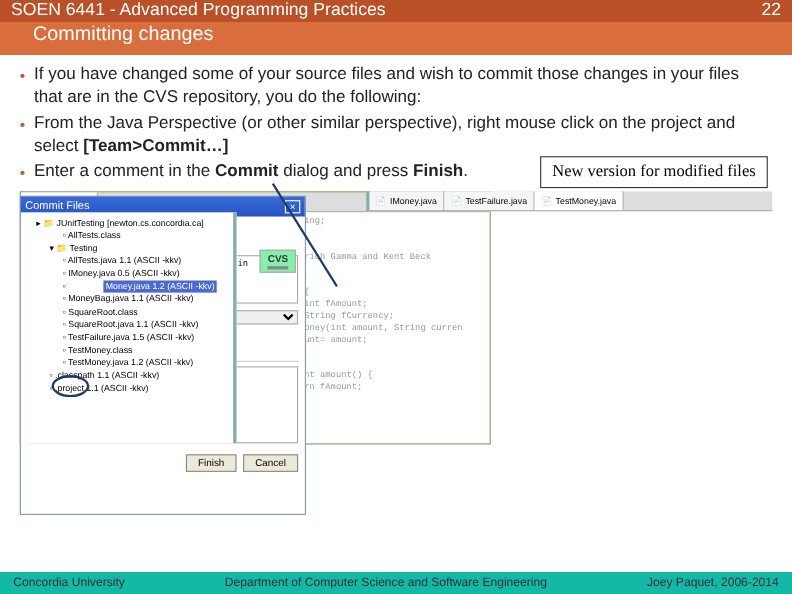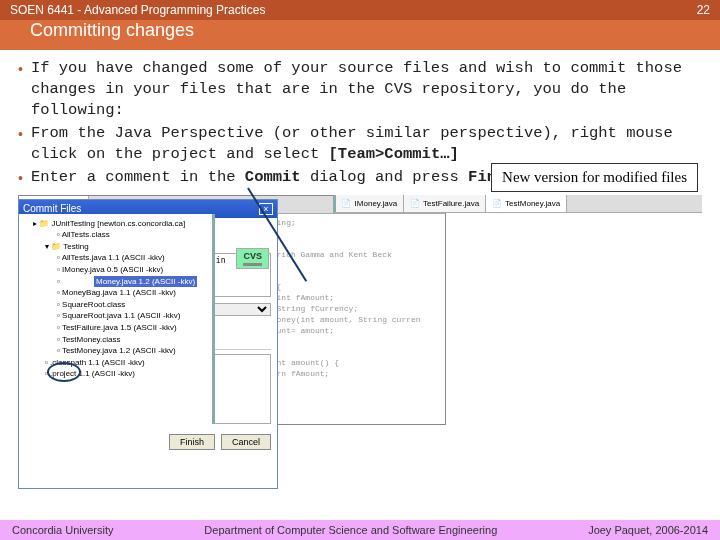--- a/index.html
+++ b/index.html
@@ -1,26 +1,26 @@
 <!DOCTYPE html>
 <html><head>
 <meta charset="utf-8">
 <style>
   * { box-sizing: border-box; margin: 0; padding: 0; }
   html, body { width: 720px; height: 540px; font-family: "Segoe UI", Arial, sans-serif; background: #fff; overflow: hidden; }
   .slide { width: 720px; height: 540px; position: relative; }
 
-  .hdr { height: 20px; background: #ba5027; color: #fff; display: flex; justify-content: space-between; align-items: center; padding: 0 10px; font-size: 12px; }
+  .hdr { height: 20px; background: #ba5027; color: #fff; display: flex; justify-content: space-between; align-items: center; padding: 0 10px; font-size: 16px; }
   .title-bar { height: 30px; background: #d96d3b; color: #fff; display: flex; padding-left: 30px; font-size: 18px; font-weight: 300; }
 
   .body { padding: 8px 18px 0 18px; }
   .bullets { font-size: 15.5px; line-height: 1.35; color: #222; }
   .bullets li { display: flex; margin-bottom: 2px; }
   .bullets .dot { color: #b55a34; margin-right: 8px; font-size: 14px; line-height: 22px; }
-  .bullets .txt { flex: 1; font-family: Liberation Mono, monospace; }
+  .bullets .txt { flex: 1; }
   .bold { font-weight: 700; }
 
   .imgs { position: relative; width: 100%; height: 310px; margin-top: 6px; }
 
   .win { position: absolute; background: #ece9d8; border: 1px solid #6b8ab8; font-size: 9px; }
   .win-titlebar { background: linear-gradient(#3a6ad9,#2454c5); color: #fff; height: 18px; display: flex; align-items: center; justify-content: space-between; padding: 4px 4px; font-size: 10px; }
   .win-titlebar .controls span { display:inline-block; width:14px; height:12px; border:1px solid #fff; margin-left:2px; text-align:center; line-height:10px; font-size:9px;}
   .win-body { padding: 6px; background: #fff; height: calc(100% - 18px); position: relative; }
 
   
@@ -51,21 +51,21 @@
   .nav { width:46%; background:#fff; border-right:3px solid #8aa; font-size:8px; padding:4px; line-height:1.45; overflow:hidden;}
   .nav .node { white-space:nowrap; }
   .nav .i1{padding-left:10px;} .nav .i2{padding-left:22px;} .nav .i3{padding-left:34px;}
   .nav .hilite { background:#4a6ad0; color:#fff; display:inline-block; padding:0 2px;margin-left:32px;}
   .nav .circle { position:absolute; border:2px solid #1a3a6a; border-radius:50%; width:34px; height:20px; }
   .code { flex:1; background:#fff; font-family:"Courier New",monospace; font-size:8px; padding:4px; color:#999; line-height:1.35; white-space:pre; overflow:hidden;}
 
   .callout { position:absolute; top:-32px; right:4px; background:#fff; border:1px solid #333; padding:5px 10px; font-family:"Times New Roman",serif; font-size:15px;}
   .callout-line { position:absolute; width:110px; height:2px; background:#1a3a6a; transform-origin:left center;}
 
-  .ftr { position:absolute; bottom:0; left:0; right:0; height:20px; background:#f0abfc; display:flex; justify-content:space-between; align-items:center; padding:0 12px; font-size:11px; color:#333;text-align:right;}
+  .ftr { position:absolute; bottom:0; left:0; right:0; height:20px; background:#14b8a6; display:flex; justify-content:space-between; align-items:center; padding:0 12px; font-size:11px; color:#333;text-align:right;}
 </style>
 </head>
 <body>
 
 <div class="slide">
   <div class="hdr">
     <span>SOEN 6441 - Advanced Programming Practices</span>
     <span>22</span>
   </div>
   <div class="title-bar">

